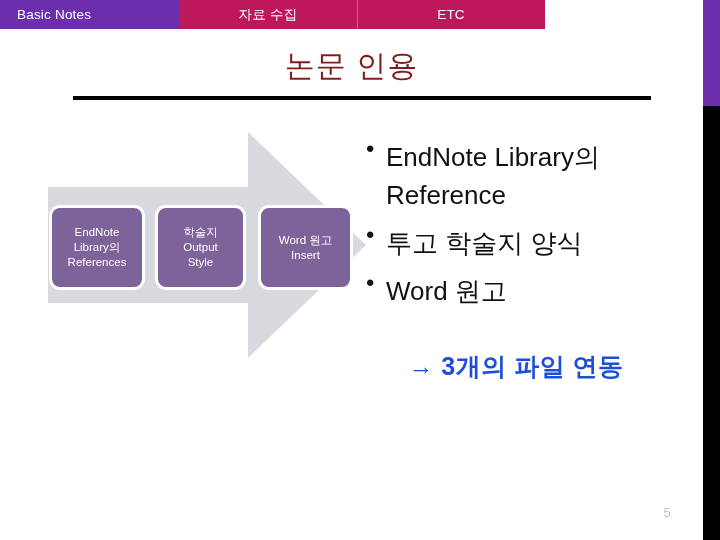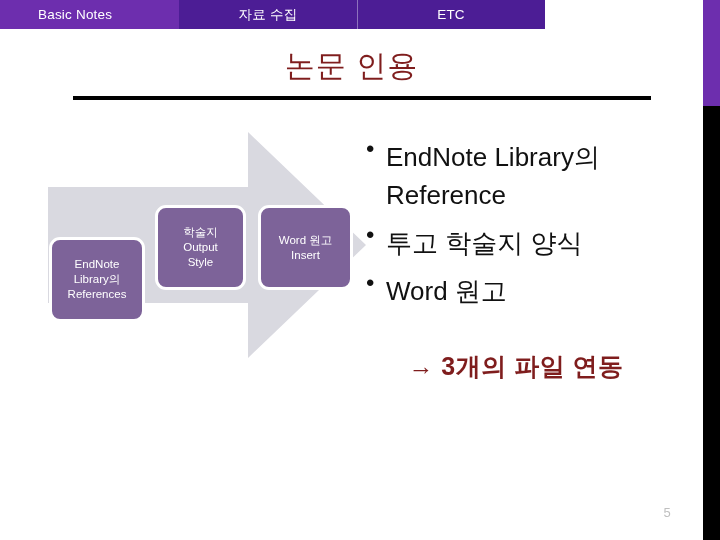--- a/index.html
+++ b/index.html
@@ -59,24 +59,24 @@
     color: #ffffff;
     font-size: 13.5px;
     letter-spacing: 0.2px;
     box-sizing: border-box;
     position: relative;
   }
   .nav-tab.active {
     background: #6d2eae;
     width: 179px;
     justify-content: flex-start;
-    padding-left: 38px;
+    padding-left: 17px;
   }
   .nav-tab.inactive {
-    background: #4c1d95;
+    background: #be185d;
     width: 178px;
   }
   .nav-tab.inactive + .nav-tab.inactive::before {
     content: "";
     position: absolute;
     left: 0; top: 0;
     width: 1px;
     height: 29px;
     background: #8e72bd;
   }
@@ -130,21 +130,21 @@
     box-sizing: border-box;
     display: flex;
     align-items: center;
     justify-content: center;
     text-align: center;
     color: #ffffff;
     font-size: 11.5px;
     line-height: 15px;
     white-space: pre-line;
   }
-  #proc-box-1 { left: 49px;  width: 96px; margin-top: 32px; }
+  #proc-box-1 { left: 49px;  width: 96px; }
   #proc-box-2 { left: 155px; width: 91px; justify-content: center; }
   #proc-box-3 { left: 258px; width: 95px; }
 
   
   #bullets {
     position: absolute;
     left: 366px;
     top: 130px;
     width: 310px;
   }
@@ -169,21 +169,21 @@
 
   
   #conclusion {
     position: absolute;
     left: 366px;
     top: 350px;
     width: 300px;
     text-align: center;
     font-size: 25px;
     font-weight: bold;
-    color: #7f1d1d;
+    color: #1d4ed8;
     letter-spacing: 0.5px;
   }
 
   
   #page-number {
     position: absolute;
     left: 655px;
     top: 505px;
     width: 24px;
     text-align: center;

